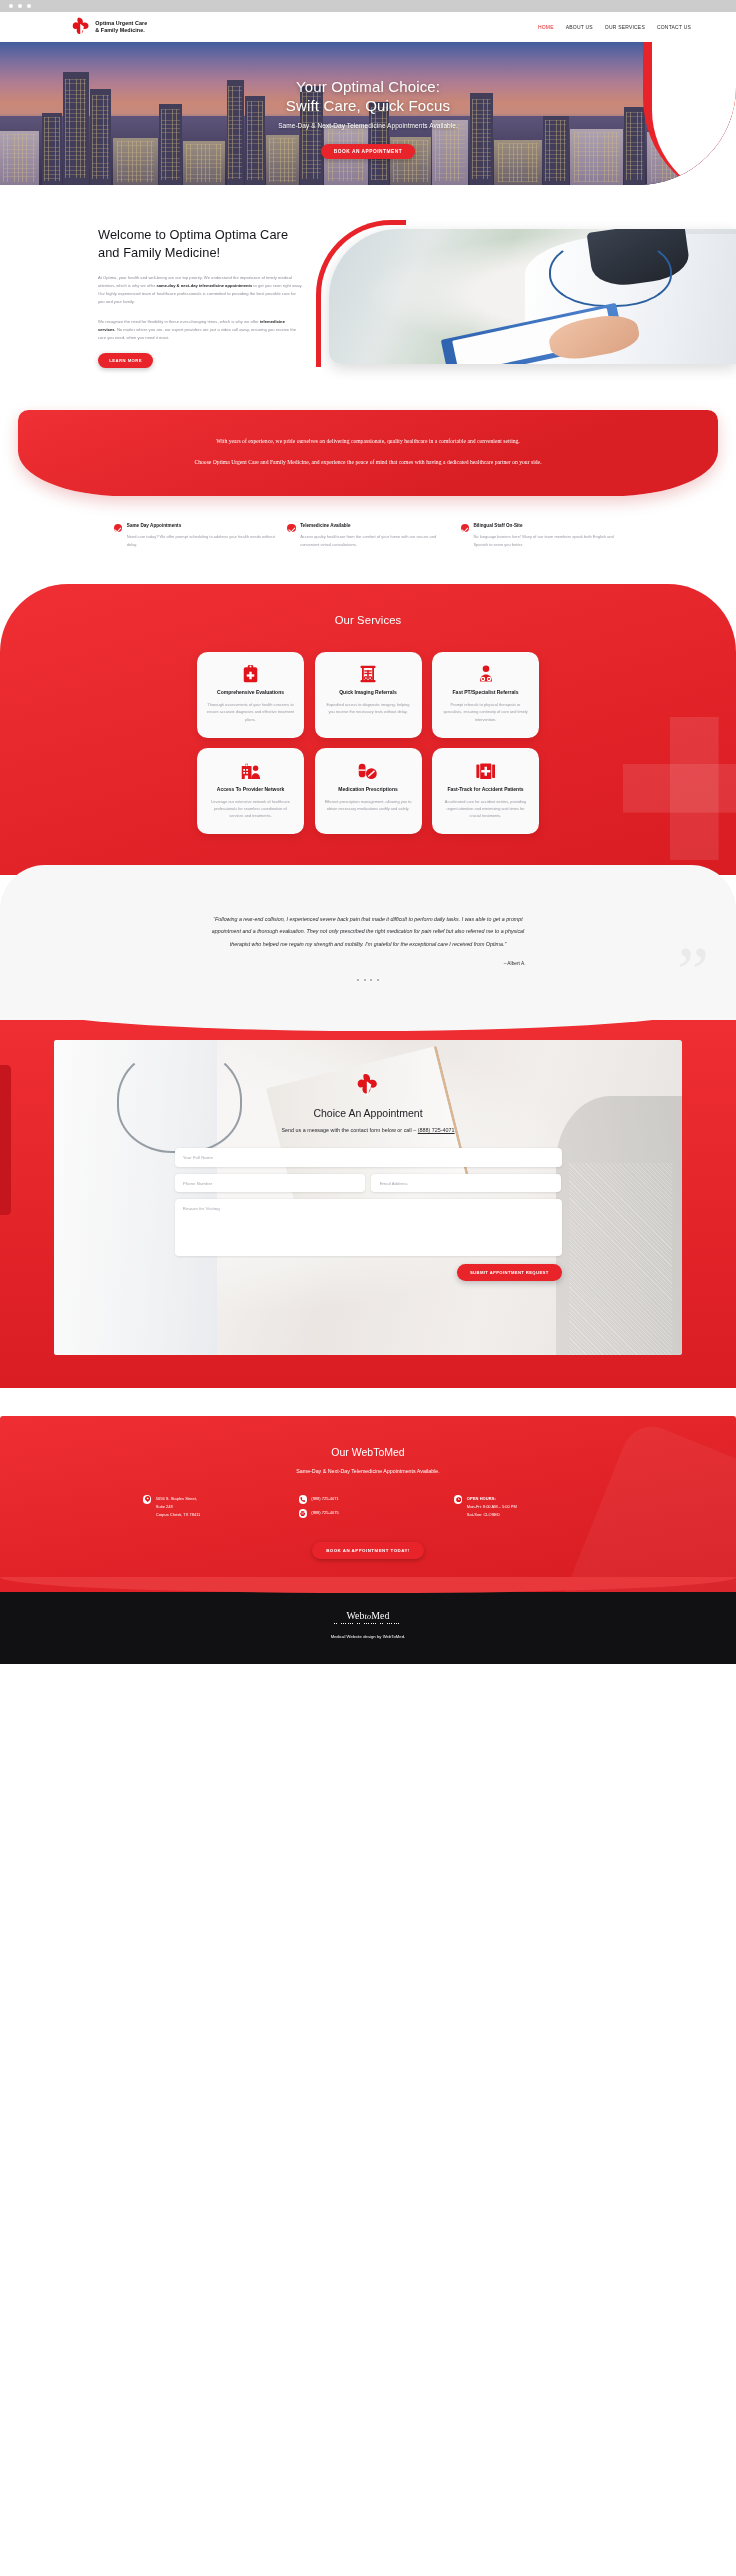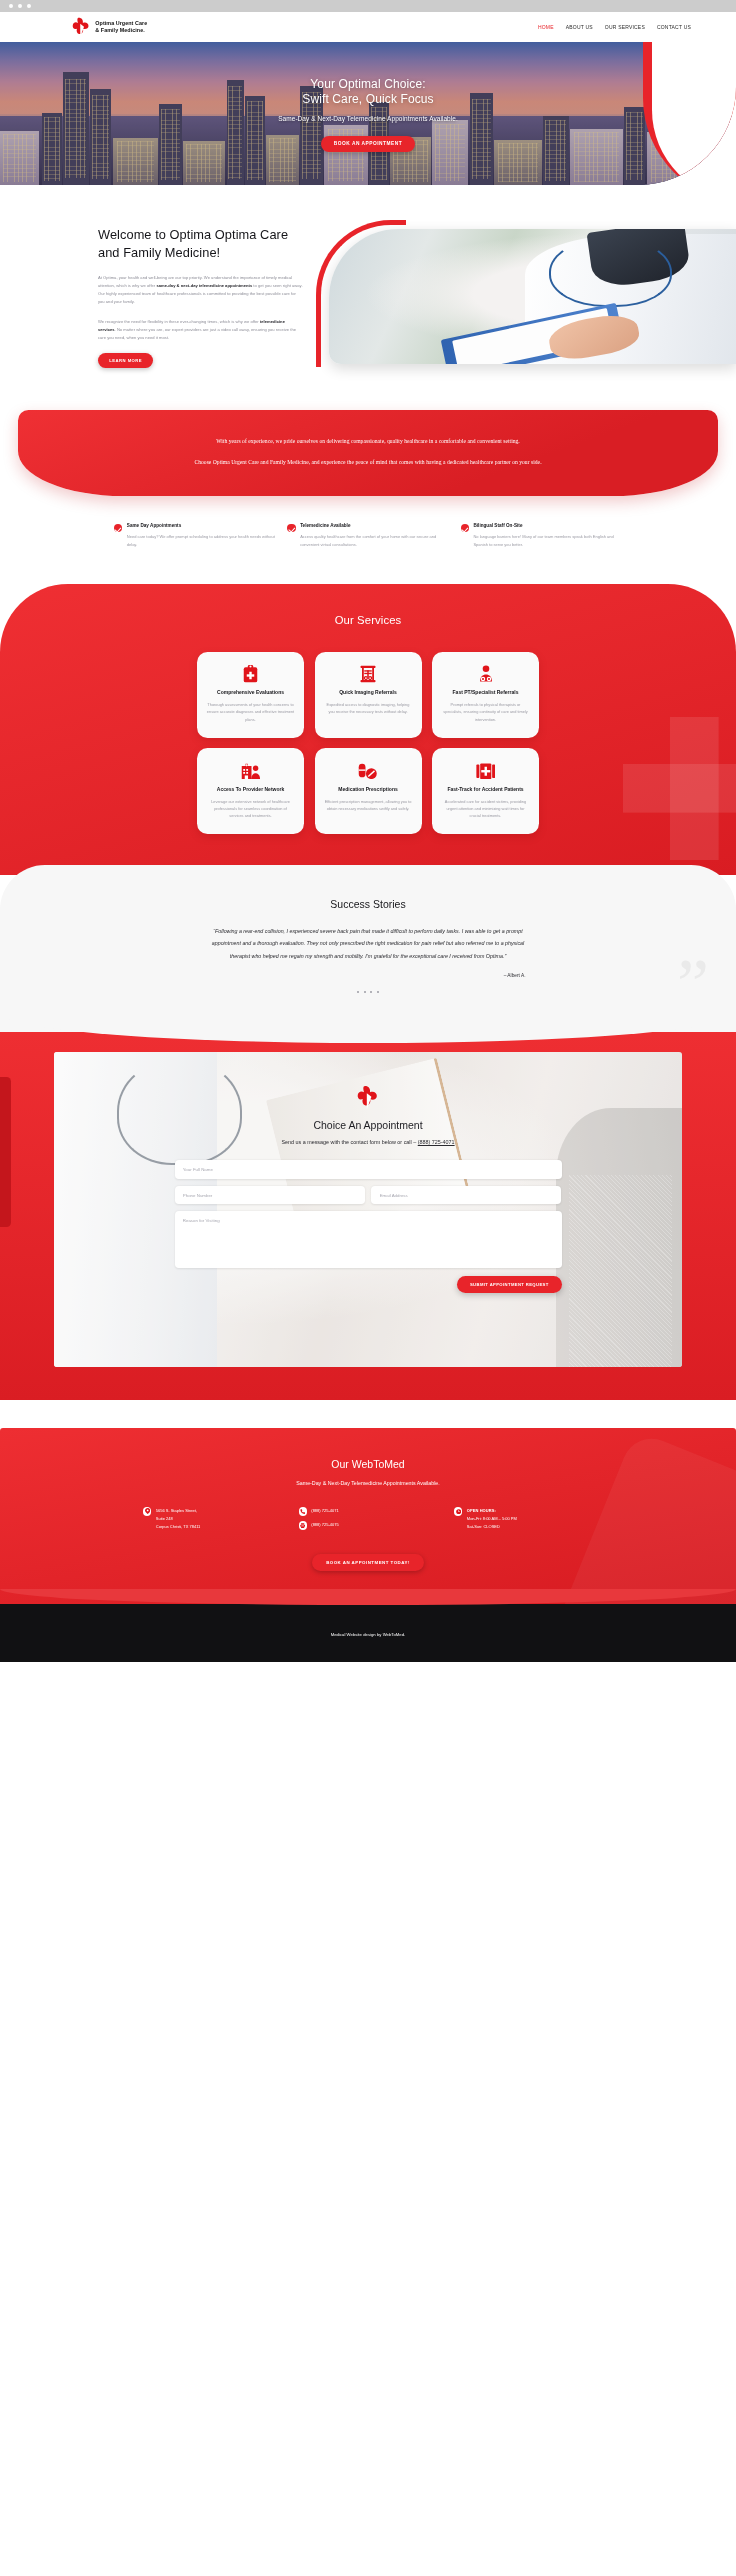--- a/index.html
+++ b/index.html
@@ -69,21 +69,21 @@
   }
   .hero-curve-red2 {
     position:absolute; right:-6px; top:0; width: 90px; height: 158px;
     border-bottom-left-radius: 98px; background: #fff; z-index: 4;
   }
   .hero-overlay { position:absolute; inset:0; background: rgba(30,25,60,.18); z-index:2;}
   .hero-content {
     position: relative; z-index: 6; text-align: center; color: #fff;
     padding-top: 35px;
   }
-  .hero-title { font-size: 12px; font-weight: 400; line-height: 1.28; letter-spacing: .01em;
+  .hero-title { font-size: 15px; font-weight: 400; line-height: 1.28; letter-spacing: .01em;
     text-shadow: 0 0.8px 4.5px rgba(0,0,0,.35); }
   .hero-sub { font-size: 6.5px; margin-top: 6.8px; letter-spacing:.01em; text-shadow: 0 0.8px 3px rgba(0,0,0,.45); }
   .btn-pill {
     display: inline-block; background: #e8242a; color: #fff; border: none;
     border-radius: 750px; font-size: 4.8px; font-weight: 700; letter-spacing: .11em;
     padding: 5.3px 12.8px; cursor: pointer; box-shadow: 0 1.5px 5.3px rgba(0,0,0,.25);
     font-family: "Liberation Sans", sans-serif;
   }
   .hero-btn-wrap { margin-top: 12.8px; }
 
@@ -560,21 +560,20 @@
         </div>
         <div class="svc-title">Fast-Track for Accident Patients</div>
         <div class="svc-body">Accelerated care for accident victims, providing urgent attention and minimizing wait times for crucial treatments.</div>
       </div>
 
     </div>
   </div>
 
   <div class="testi">
     <div class="quote-mark">”</div>
-    <h2>Success Stories</h2>
     <blockquote>“Following a rear-end collision, I experienced severe back pain that made it difficult to perform daily tasks. I was able to get a prompt appointment and a thorough evaluation. They not only prescribed the right medication for pain relief but also referred me to a physical therapist who helped me regain my strength and mobility. I’m grateful for the exceptional care I received from Optima.”</blockquote>
     <div class="author">– Albert A.</div>
     <div class="dots">
       <i></i>
       <i></i>
       <i></i>
       <i></i>
     </div>
   </div>
 
@@ -680,17 +679,21 @@
         </div>
       </div>
     </div>
 
     <div class="loc-btn-wrap">
       <button class="btn-pill">BOOK AN APPOINTMENT TODAY!</button>
     </div>
   </div>
 
   <div class="footer">
+    <div class="w2m">
+      <span>Web</span><i>to</i><span>Med</span>
+      <div class="w2m-rule"></div>
+    </div>
     <div class="credit">Medical Website design by WebToMed.</div>
   </div>
 
 </div>
 
 
 </body></html>

